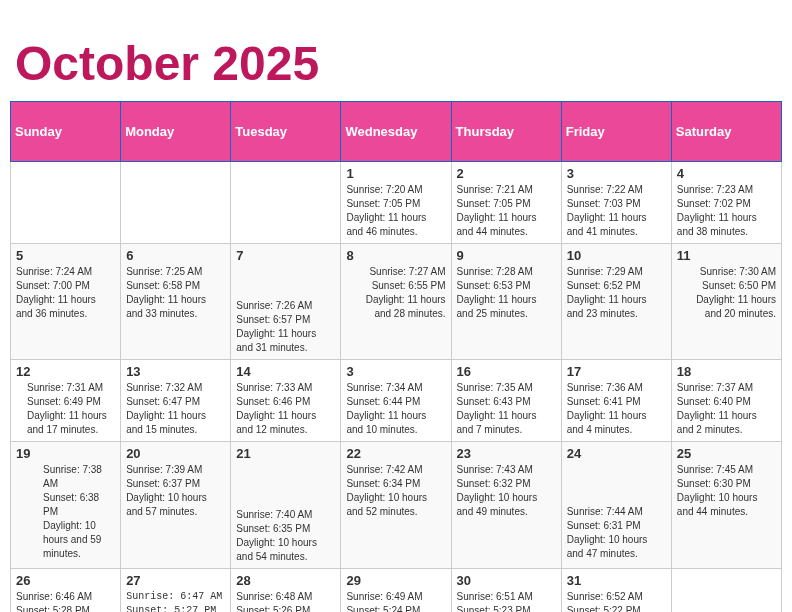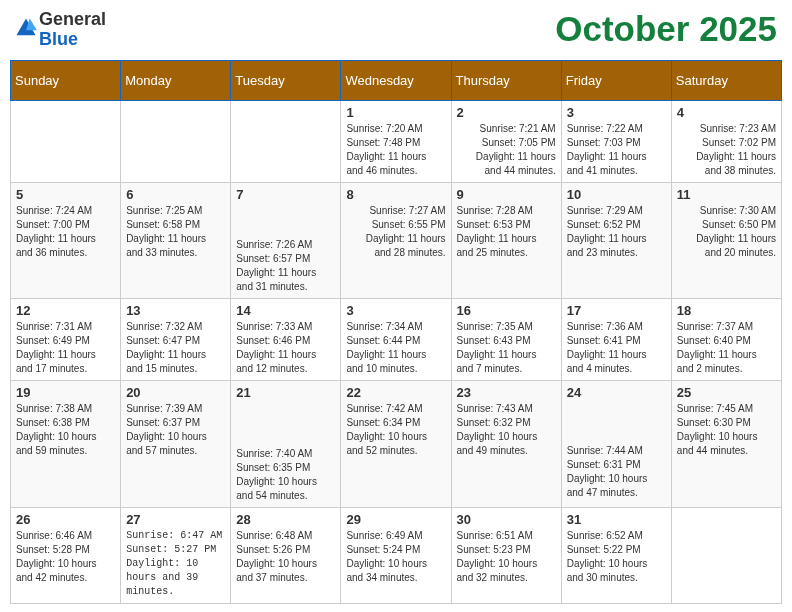--- a/index.html
+++ b/index.html
@@ -34,40 +34,41 @@
     .logo-icon {
       width: 22px;
       height: 22px;
       position: relative;
       top: -2px;
     }
     .title-area {
       text-align: right;
     }
     .month-title {
-      font-size: 35px;
+      font-size: 48px;
       font-weight: bold;
-      color: #15803d;
+      color: #be185d;
       line-height: 1.1;
+      margin-top: 28px;
     }
     .location {
       font-size: 15px;
       color: #555;
     }
     .calendar {
       width: 100%;
       border-collapse: collapse;
       border: 1px solid #ccc;
     }
     .calendar th {
-      background-color: #a16207;
+      background-color: #ec4899;
       color: #fff;
       font-size: 13px;
-      font-weight: normal;
-      padding: 12px 4px;
+      font-weight: bold;
+      padding: 22px 4px;
       text-align: left;
       border: 1px solid #1565C0;
     }
     .calendar td {
       vertical-align: top;
       border: 1px solid #ccc;
       padding: 4px 5px;
       width: calc(100% / 7);
       min-height: 80px;
       background: #fff;
@@ -87,30 +88,20 @@
       line-height: 1.4;
     }
     .empty-cell {
       background: #fff !important;
     }
   </style>
 </head>
 <body>
 
 <div class="header">
-  <div class="logo">
-    <svg class="logo-icon" viewBox="0 0 30 30" xmlns="http://www.w3.org/2000/svg">
-      <polygon points="15,2 28,25 2,25" fill="#1565C0"></polygon>
-      <polygon points="20,2 30,18 15,18" fill="#42A5F5"></polygon>
-    </svg>
-    <div class="logo-text">
-      <span class="logo-general">General</span>
-      <span class="logo-blue">Blue</span>
-    </div>
-  </div>
   <div class="title-area">
     <div class="month-title">October 2025</div>
   </div>
 </div>
 
 <table class="calendar">
   <thead>
     <tr>
     <th>Sunday</th>
         <th>Monday</th>
@@ -122,38 +113,38 @@
       </tr>
   </thead>
   <tbody id="calendar-body">
   <tr>
         <td class="empty-cell"></td>
         <td class="empty-cell"></td>
         <td class="empty-cell"></td>
         <td>
           <div class="day-number">1</div>
           <div class="day-info" style="white-space: pre-line;">Sunrise: 7:20 AM
-Sunset: 7:48 PM
+Sunset: 7:05 PM
 Daylight: 11 hours and 46 minutes.</div>
         </td>
         <td>
           <div class="day-number">2</div>
-          <div class="day-info" style="white-space: pre-line; text-align: right;">Sunrise: 7:21 AM
+          <div class="day-info" style="white-space: pre-line;">Sunrise: 7:21 AM
 Sunset: 7:05 PM
 Daylight: 11 hours and 44 minutes.</div>
         </td>
         <td>
           <div class="day-number">3</div>
           <div class="day-info" style="white-space: pre-line;">Sunrise: 7:22 AM
 Sunset: 7:03 PM
 Daylight: 11 hours and 41 minutes.</div>
         </td>
         <td>
           <div class="day-number">4</div>
-          <div class="day-info" style="white-space: pre-line; text-align: right;">Sunrise: 7:23 AM
+          <div class="day-info" style="white-space: pre-line;">Sunrise: 7:23 AM
 Sunset: 7:02 PM
 Daylight: 11 hours and 38 minutes.</div>
         </td>
       </tr>
       <tr>
         <td>
           <div class="day-number">5</div>
           <div class="day-info" style="white-space: pre-line;">Sunrise: 7:24 AM
 Sunset: 7:00 PM
 Daylight: 11 hours and 36 minutes.</div>
@@ -191,21 +182,21 @@
         <td>
           <div class="day-number">11</div>
           <div class="day-info" style="white-space: pre-line; text-align: right;">Sunrise: 7:30 AM
 Sunset: 6:50 PM
 Daylight: 11 hours and 20 minutes.</div>
         </td>
       </tr>
       <tr>
         <td>
           <div class="day-number">12</div>
-          <div class="day-info" style="white-space: pre-line;">Sunrise: 7:31 AM
+          <div class="day-info" style="white-space: pre-line; margin-left: 11px;">Sunrise: 7:31 AM
 Sunset: 6:49 PM
 Daylight: 11 hours and 17 minutes.</div>
         </td>
         <td>
           <div class="day-number">13</div>
           <div class="day-info" style="white-space: pre-line;">Sunrise: 7:32 AM
 Sunset: 6:47 PM
 Daylight: 11 hours and 15 minutes.</div>
         </td>
         <td>
@@ -235,21 +226,21 @@
         <td>
           <div class="day-number">18</div>
           <div class="day-info" style="white-space: pre-line;">Sunrise: 7:37 AM
 Sunset: 6:40 PM
 Daylight: 11 hours and 2 minutes.</div>
         </td>
       </tr>
       <tr>
         <td>
           <div class="day-number">19</div>
-          <div class="day-info" style="white-space: pre-line;">Sunrise: 7:38 AM
+          <div class="day-info" style="white-space: pre-line; margin-left: 27px;">Sunrise: 7:38 AM
 Sunset: 6:38 PM
 Daylight: 10 hours and 59 minutes.</div>
         </td>
         <td>
           <div class="day-number">20</div>
           <div class="day-info" style="white-space: pre-line;">Sunrise: 7:39 AM
 Sunset: 6:37 PM
 Daylight: 10 hours and 57 minutes.</div>
         </td>
         <td>

